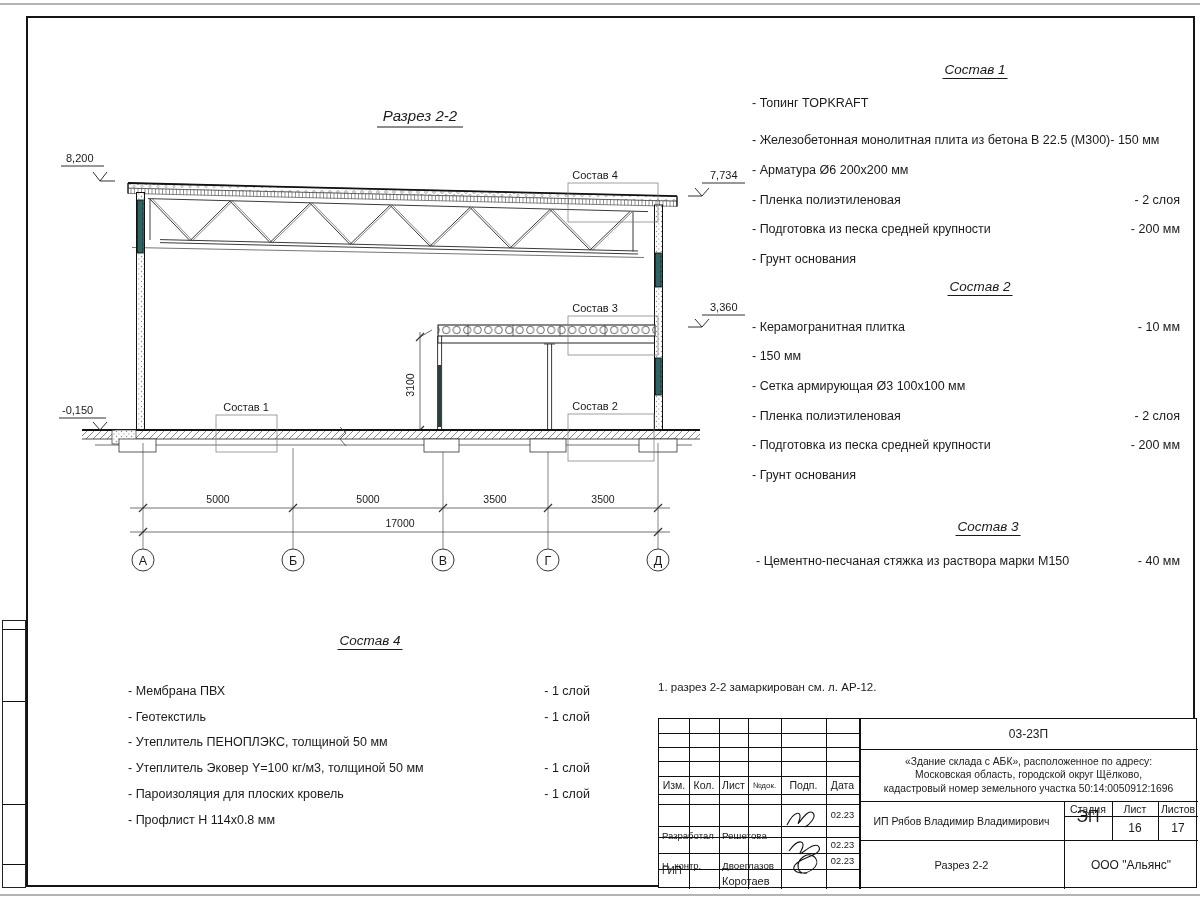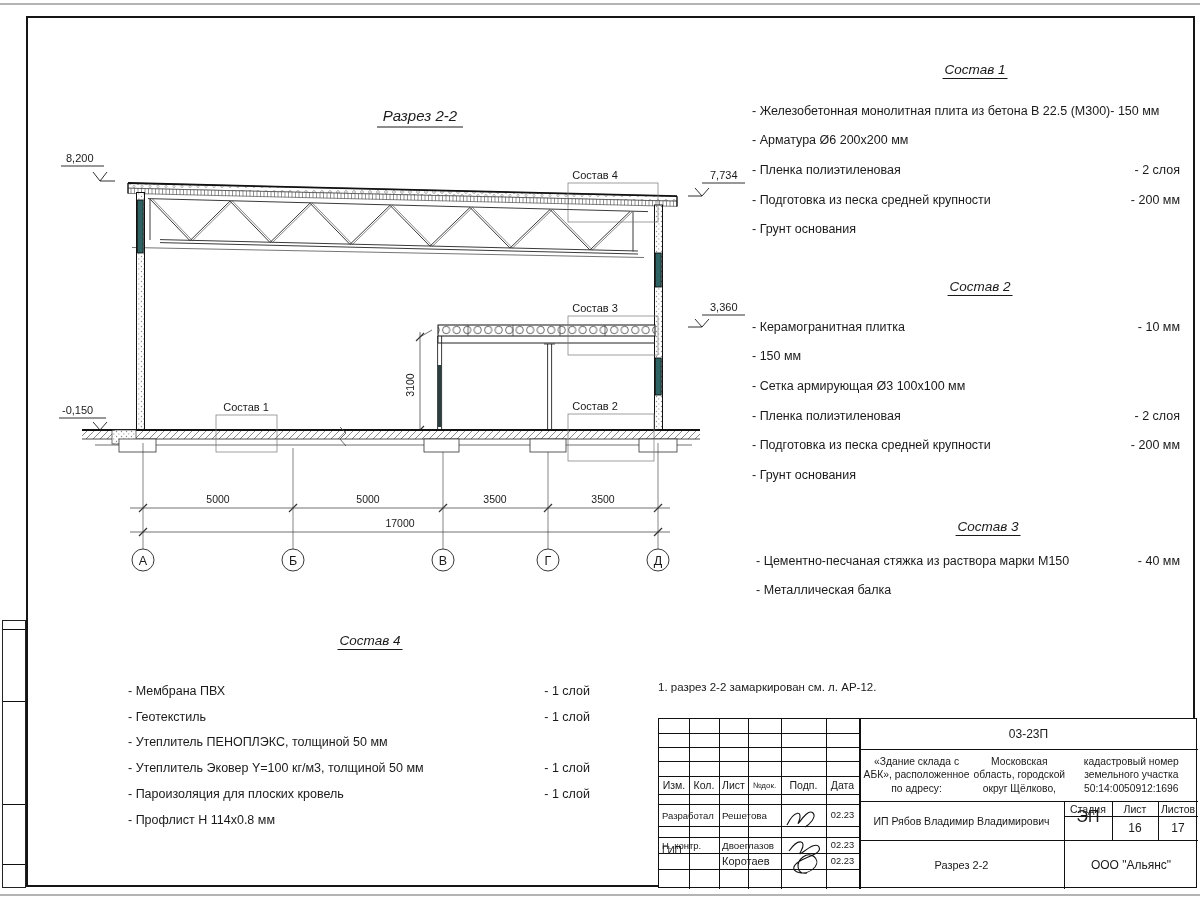--- a/index.html
+++ b/index.html
@@ -13,22 +13,22 @@
   .comp-head span{border-bottom:1px solid #1a1a1a;padding:0 2px 1px 2px;}
   .comp-row{display:flex;justify-content:space-between;align-items:center;height:29.6px;white-space:nowrap;}
   .comp-row.c4{height:25.8px;}
   .note{position:absolute;font-size:11.5px;white-space:nowrap;}
   
   .tb{position:absolute;left:658px;top:718px;width:539px;height:170px;border:1.6px solid #111;box-sizing:border-box;background:#fff;}
   .tb-v,.tb-h{position:absolute;background:#111;}
   .tb-v{width:1px;}
   .tb-h{height:1px;}
   .tb-cell{position:absolute;display:flex;align-items:center;justify-content:center;text-align:center;overflow:hidden;white-space:nowrap;}
-  .tb-left{justify-content:flex-start;padding-left:3px;}
-  .desc{flex-direction:row;line-height:1.3;white-space:normal;}
+  .tb-left{justify-content:flex-start;padding-left:3px;margin-top:20px;}
+  .desc{flex-direction:column;line-height:1.3;white-space:normal;}
   .stamp{position:absolute;left:2px;top:620px;width:24px;height:268px;border:1px solid #222;box-sizing:border-box;}
   .stamp .tb-h{left:0;width:22px;}
   svg text{fill:#1a1a1a;}
 </style>
 </head>
 <body>
 
 <div class="sheet">
   <div class="edge" style="top:3px"></div>
   <div class="edge" style="top:894px"></div>
@@ -209,20 +209,24 @@
       <text x="143" y="564.5" font-size="12.5" text-anchor="middle">А</text>
       <text x="293" y="564.5" font-size="12.5" text-anchor="middle">Б</text>
       <text x="443" y="564.5" font-size="12.5" text-anchor="middle">В</text>
       <text x="548" y="564.5" font-size="12.5" text-anchor="middle">Г</text>
       <text x="658" y="564.5" font-size="12.5" text-anchor="middle">Д</text>
     </g>
   </svg>
 
   <div class="comp-head" style="left:975px;top:62px"><span>Состав 1</span></div>
   <div class="comp" style="left:752px;top:88px;width:428px">
+    <div class="comp-row">
+        <span>- Топинг TOPKRAFT</span>
+        <span></span>
+      </div>
     <div class="comp-row" style="margin-top:8px">
         <span>- Железобетонная  монолитная плита из бетона  В 22.5 (М300)- 150 мм</span>
         <span></span>
       </div>
     <div class="comp-row">
         <span>- Арматура Ø6 200х200 мм</span>
         <span></span>
       </div>
     <div class="comp-row">
         <span>- Пленка полиэтиленовая</span>
@@ -263,24 +267,20 @@
         <span>- Грунт основания</span>
         <span></span>
       </div>
   </div>
 
   <div class="comp-head" style="left:988px;top:519px"><span>Состав 3</span></div>
   <div class="comp" style="left:756px;top:546px;width:424px">
     <div class="comp-row">
         <span>- Цементно-песчаная стяжка  из раствора марки М150</span>
         <span>- 40 мм</span>
-      </div>
-    <div class="comp-row">
-        <span>- Металлическая  балка</span>
-        <span></span>
       </div>
   </div>
 
   <div class="comp-head" style="left:370px;top:633px"><span>Состав 4</span></div>
   <div class="comp" style="left:128px;top:678px;width:462px">
     <div class="comp-row c4">
         <span>- Мембрана ПВХ</span>
         <span>- 1 слой</span>
       </div>
     <div class="comp-row c4">

